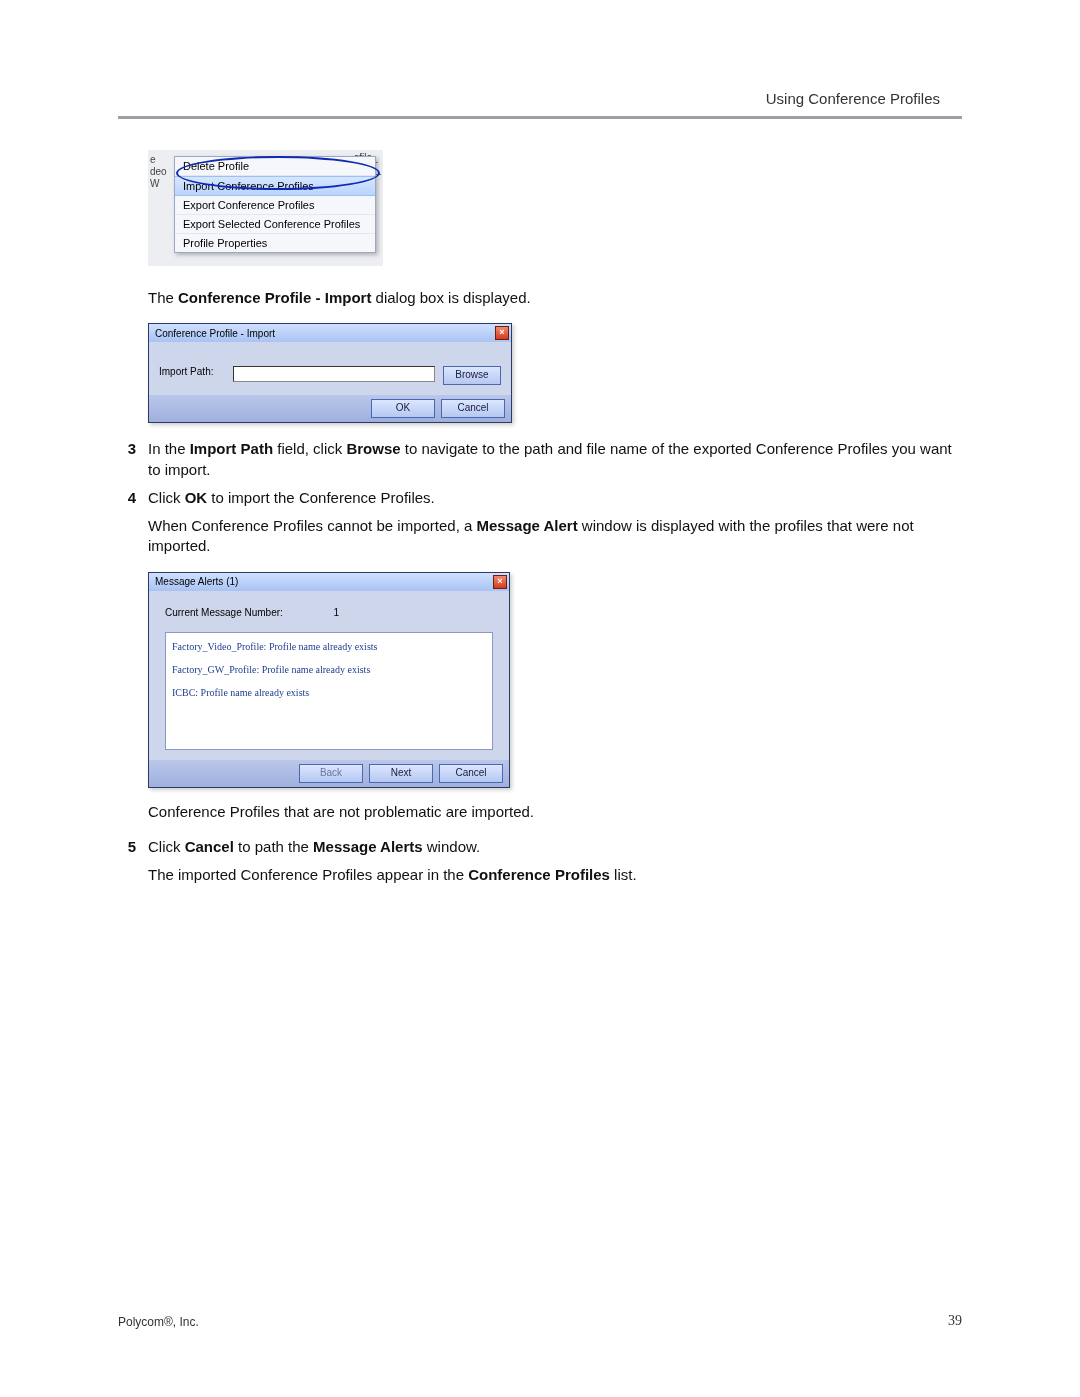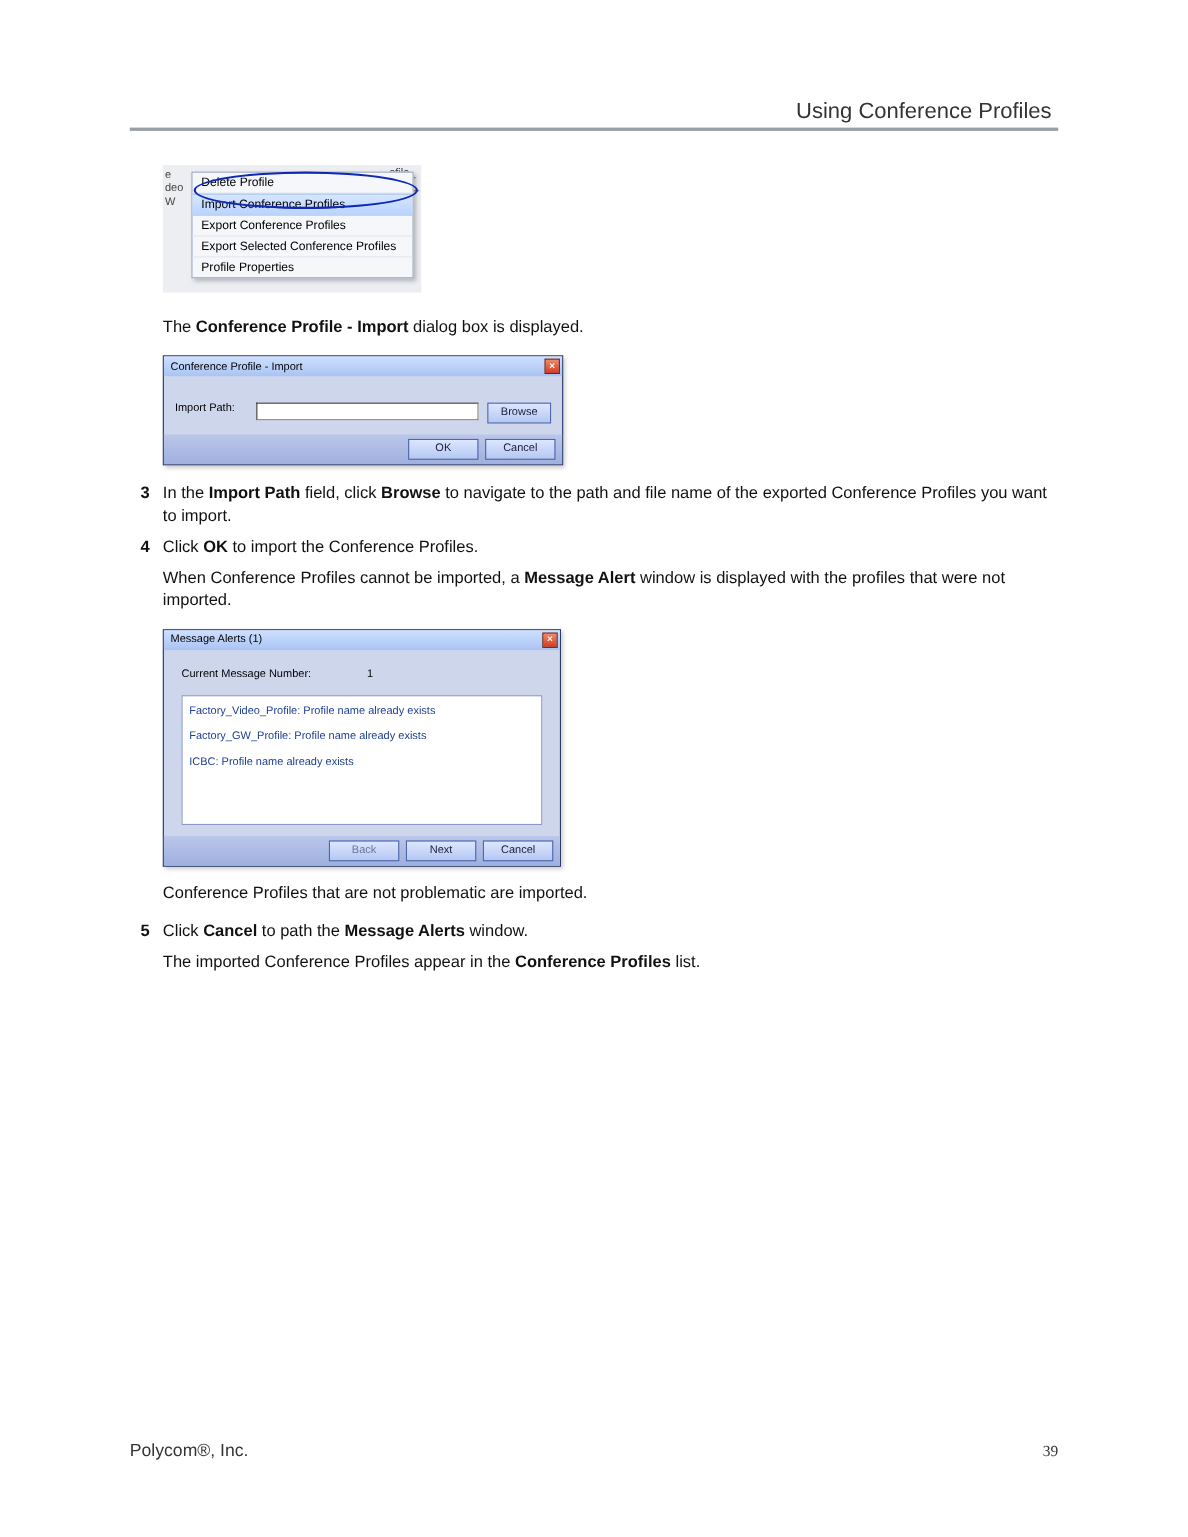--- a/index.html
+++ b/index.html
@@ -12,22 +12,22 @@
   .page {
     width: 1080px;
     height: 1397px;
     position: relative;
     box-sizing: border-box;
     background: #fff;
   }
   .header-right {
     position: absolute;
     top: 90px;
-    right: 124px;
-    font-size: 20px;
+    right: 140px;
+    font-size: 15px;
     color: #333;
   }
   .header-rule {
     position: absolute;
     top: 116px;
     left: 118px;
     right: 118px;
     height: 3px;
     background: #9aa0a6;
   }
@@ -171,38 +171,39 @@
     padding: 16px 16px 10px 16px;
   }
   .ma-row1 { margin-bottom: 14px; }
   .ma-row1 span.val { display:inline-block; margin-left: 48px; }
   .ma-list {
     border:1px solid #8b97c4;
     background:#fff;
     padding: 6px;
     height: 104px;
     overflow: hidden;
+    font-family: Liberation Serif, serif;
   }
   .ma-list div {
     color:#204090;
     padding: 2px 0 10px 0;
     border-bottom: 0;
   }
   .ma-foot {
     background: linear-gradient(#bac7ea,#9fb0dd);
     padding: 4px 6px;
     display:flex; justify-content:flex-end; gap:6px;
   }
   .ma-foot .dlg-btn { width:62px; }
   .ma-foot .dlg-btn.disabled { color:#6a769c; }
 
   
   .page-footer-left {
     position:absolute; bottom:68px; left:118px;
-    font-size:16px; color:#333;
+    font-size:12px; color:#333;
   }
   .page-footer-right {
     position:absolute; bottom:68px; right:118px;
     font-size:14px; color:#333;font-family:Liberation Serif, serif;
   }
 </style>
 </head>
 <body>
 
 <div class="page">

